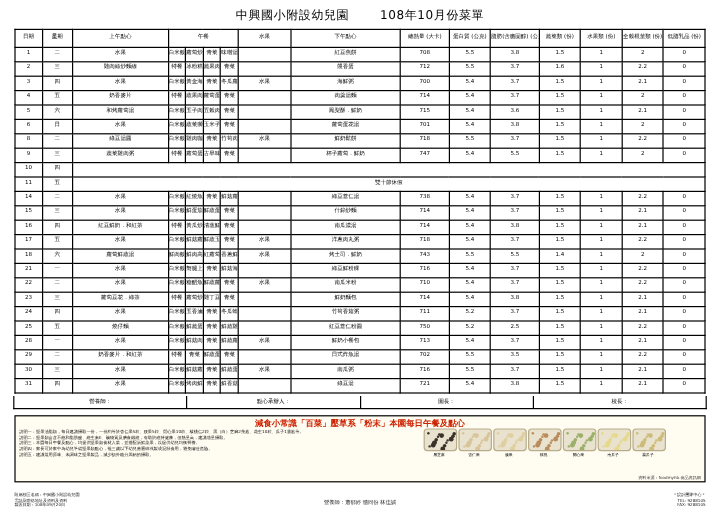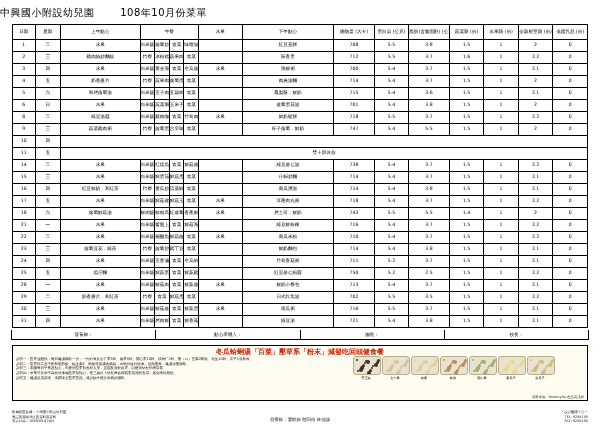--- a/index.html
+++ b/index.html
@@ -14,21 +14,21 @@
     color: #000;
     overflow: hidden;
   }
   .page {
     position: relative;
     width: 600px;
     height: 428px;
     background: #fff;
   }
   .title-row {
-    text-align: left;
+    text-align: center;
     padding-top: 6px;
     font-size: 10px;
     letter-spacing: 0.5px;
   }
   .title-row .t1 { margin-right: 22px; }
   .title-row .t2 { }
 
   table.menu {
     border-collapse: collapse;
     margin: 4px auto 0 auto;
@@ -635,21 +635,21 @@
   </table>
 
   <div class="sig-row">
     <div>營養師：</div>
     <div>點心承辦人：</div>
     <div>園長：</div>
     <div>校長：</div>
   </div>
 
   <div class="banner">
-    <div class="banner-title">冬瓜蛤蜊湯「百菜」壓草系「粉末」減發吃回頭健食餐</div>
+    <div class="banner-title">減食小常識「百菜」壓草系「粉末」本園每日午餐及點心</div>
     <div class="banner-body" id="banner-body">
         <div>說明一：堅果油脂類，每日建議攝取一份，一份約等於杏仁果5粒、腰果5粒、開心果10粒、核桃仁2粒、黑（白）芝麻2茶匙、花生10粒、瓜子1湯匙等。</div>
         <div>說明二：堅果類富含不飽和脂肪酸、維生素E、礦物質及膳食纖維，有助於維持健康，但熱量高，建議適量攝取。</div>
         <div>說明三：本園每日午餐及點心，均提供堅果類食材入菜，並搭配新鮮蔬果，以提供幼兒均衡營養。</div>
         <div>說明四：家長可於家中為幼兒準備堅果類點心，惟三歲以下幼兒應磨碎或製成泥狀食用，避免嗆噎危險。</div>
         <div>說明五：建議選用原味、未調味之堅果製品，減少額外糖分與鈉的攝取。</div>
       </div>
     <div class="banner-right">
       <div class="seed-row" id="seed-row">
           <div class="seed">

